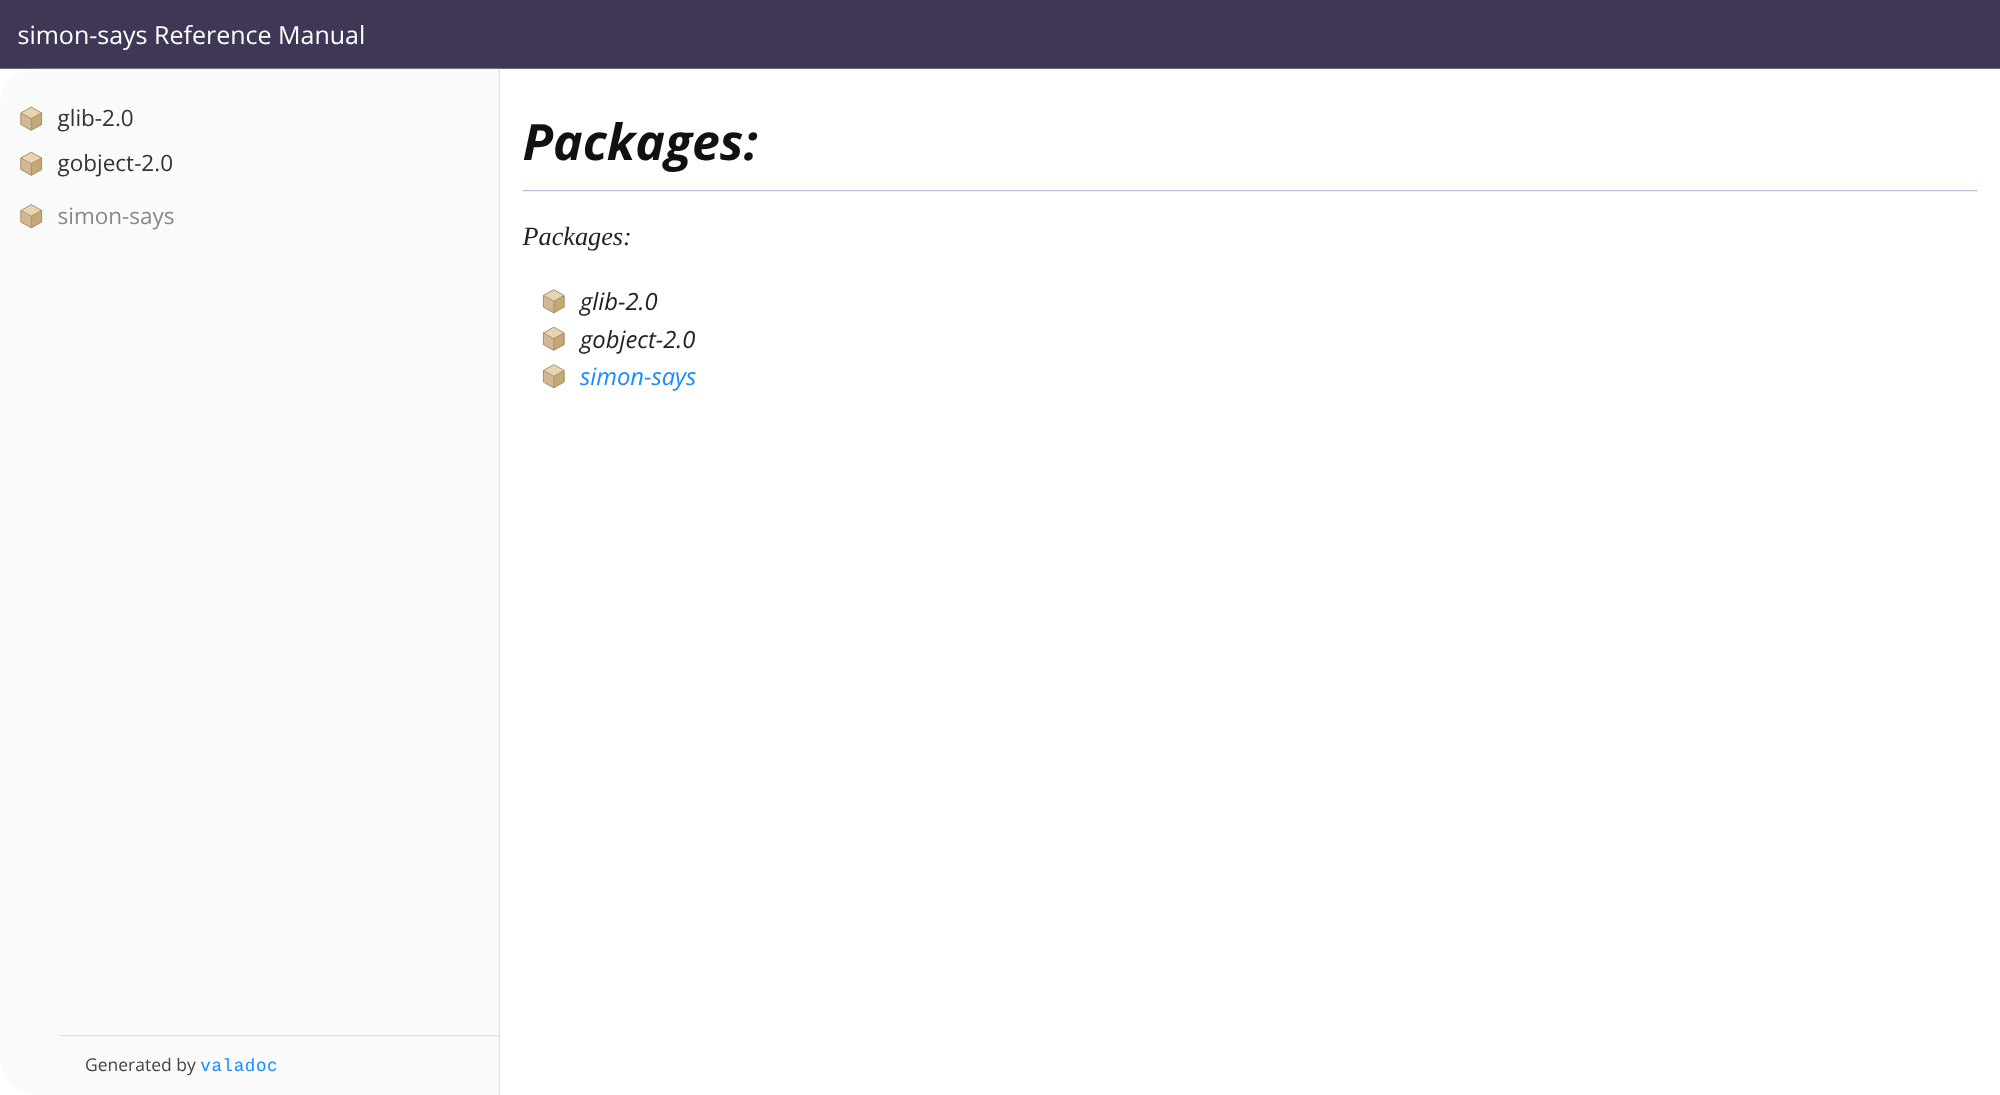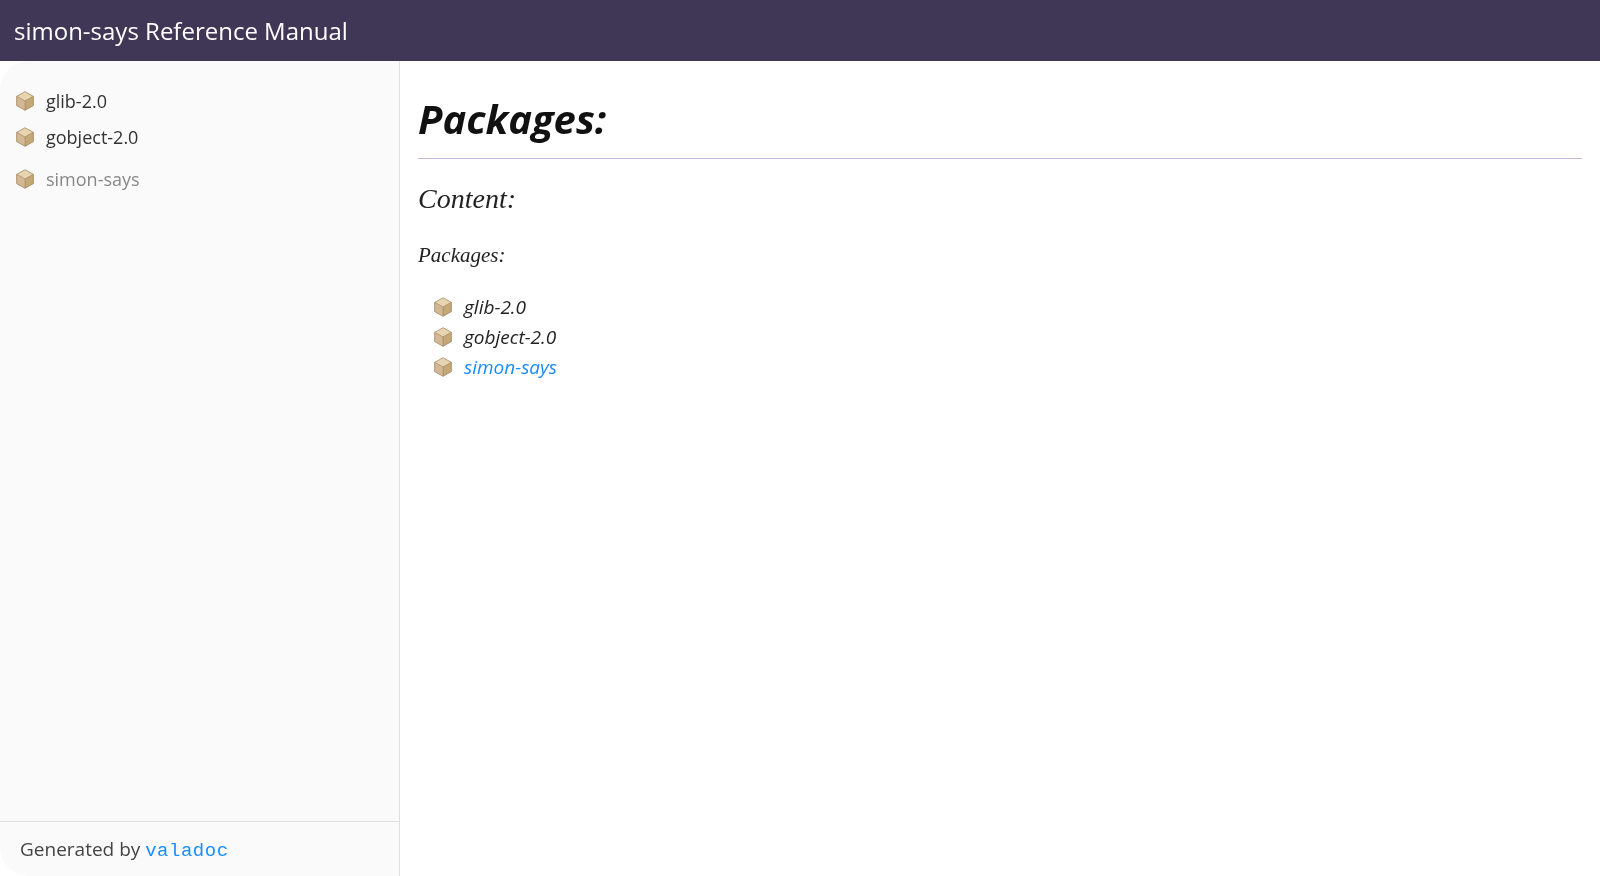--- a/index.html
+++ b/index.html
@@ -15,21 +15,21 @@
       height: 876px;
       overflow: hidden;
       display: flex;
       flex-direction: column;
     }
     
     .header {
       background: #403757;
       color: #ffffff;
       padding: 14px 14px;
-      font-size: 24px;
+      font-size: 20px;
       font-weight: 400;
       flex-shrink: 0;
     }
     
     .body-container {
       display: flex;
       flex: 1;
       overflow: hidden;
       border-radius: 29px;
     }
@@ -63,22 +63,23 @@
     }
     
     .sidebar-item .pkg-icon {
       margin-right: 10px;
       flex-shrink: 0;
     }
     
     .sidebar-footer {
       border-top: 1px solid #e0e0e0;
       padding: 14px 20px;
-      font-size: 19px;
+      font-size: 14px;
       color: #444;
+      margin-left: 48px;
     }
     
     .sidebar-footer .valadoc-link {
       color: #1a8cff;
       font-family: 'Courier New', monospace;
       letter-spacing: 0.5px;
       text-decoration: none;
     }
     
     .main {
@@ -193,21 +194,20 @@
     </div>
 
     <div class="sidebar-footer">
       <span>Generated by </span><a class="valadoc-link">valadoc</a>
     </div>
   </div>
 
   <div class="main">
     <h1 class="page-title">Packages:</h1>
 
-    <h2 class="content-heading">Content:</h2>
 
     <h3 class="packages-subheading">Packages:</h3>
 
     <ul class="package-list">
 
       <li class="package-list-item">
         <span class="pkg-icon">
           <svg viewBox="0 0 24 24" width="22" height="22">
             <polygon points="12,2 21,7 21,17 12,22 3,17 3,7" fill="#d4b896" stroke="#a08560" stroke-width="0.8"></polygon>
             <polygon points="12,2 21,7 12,12 3,7" fill="#e8d4b0" stroke="#a08560" stroke-width="0.5"></polygon>

